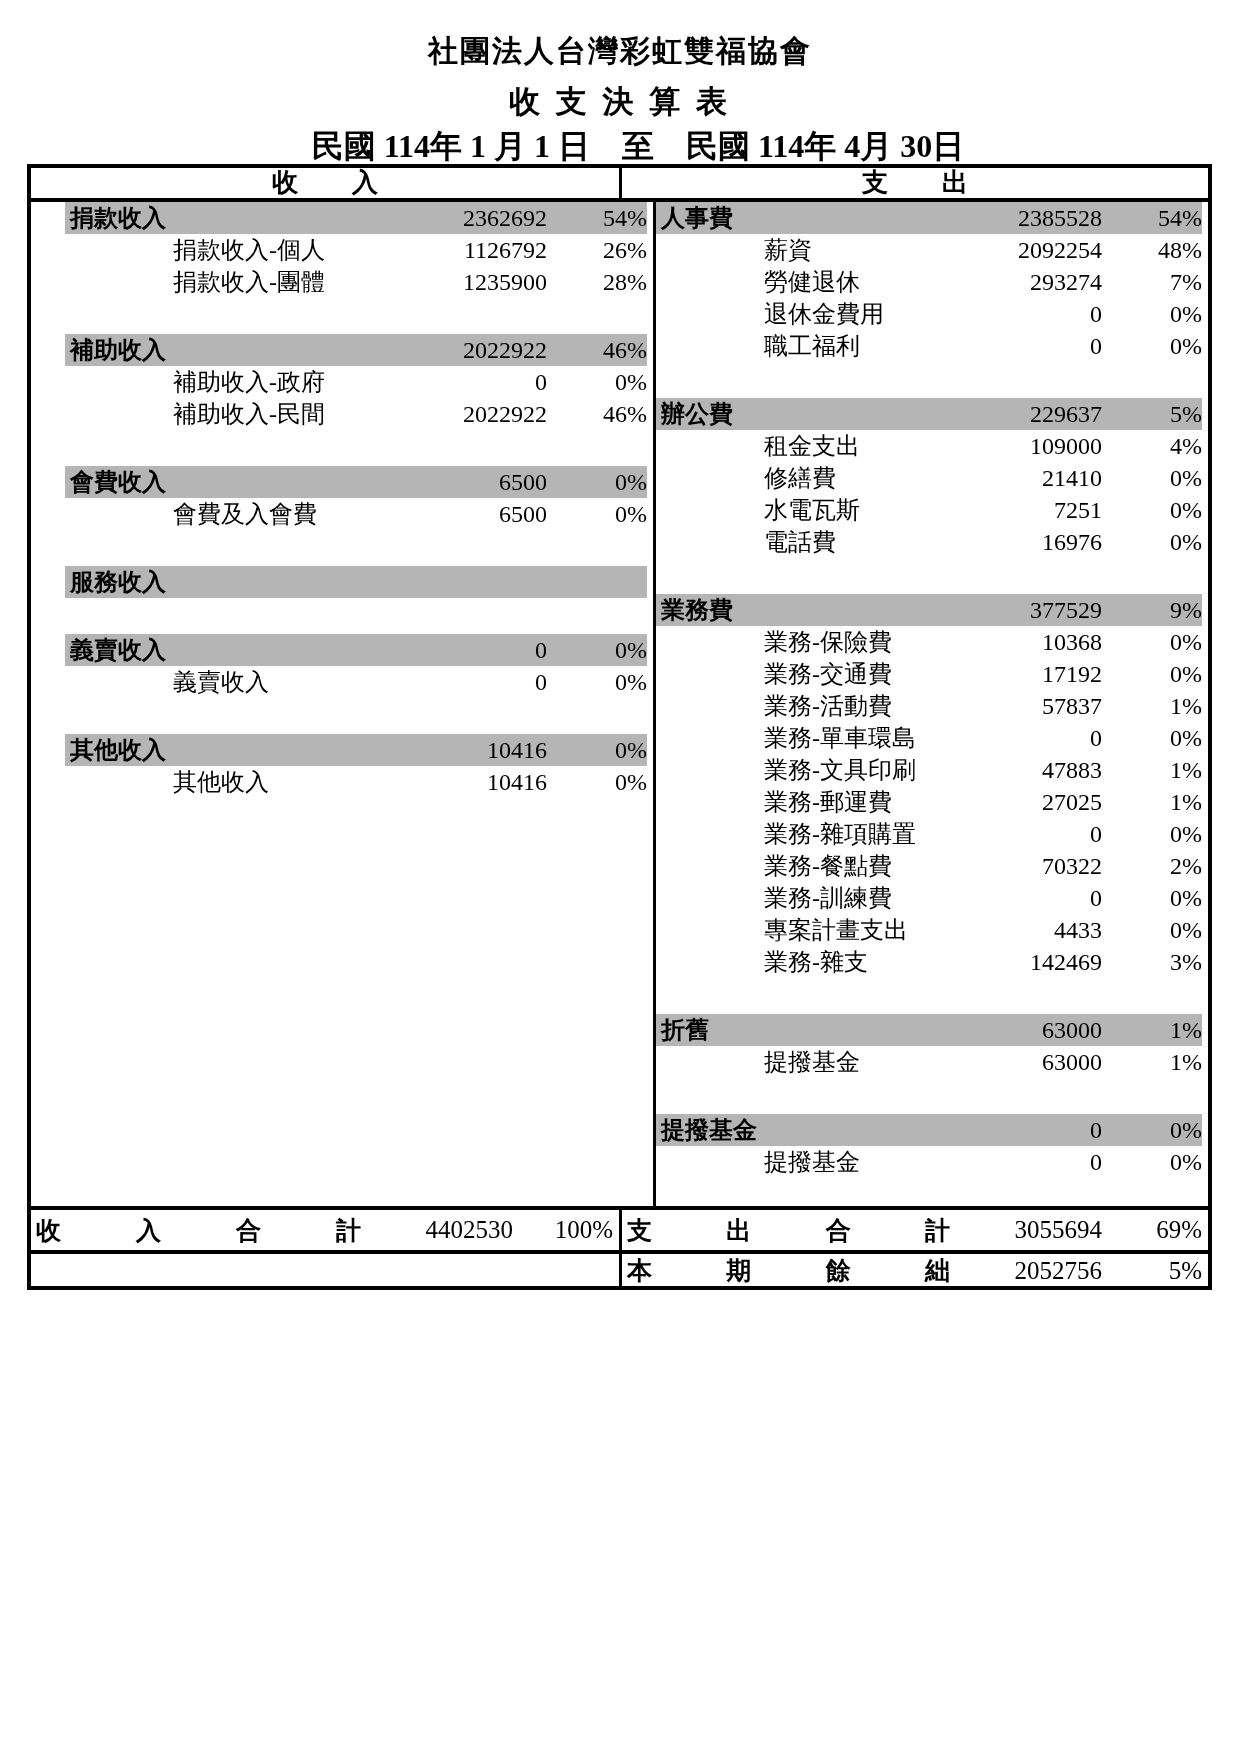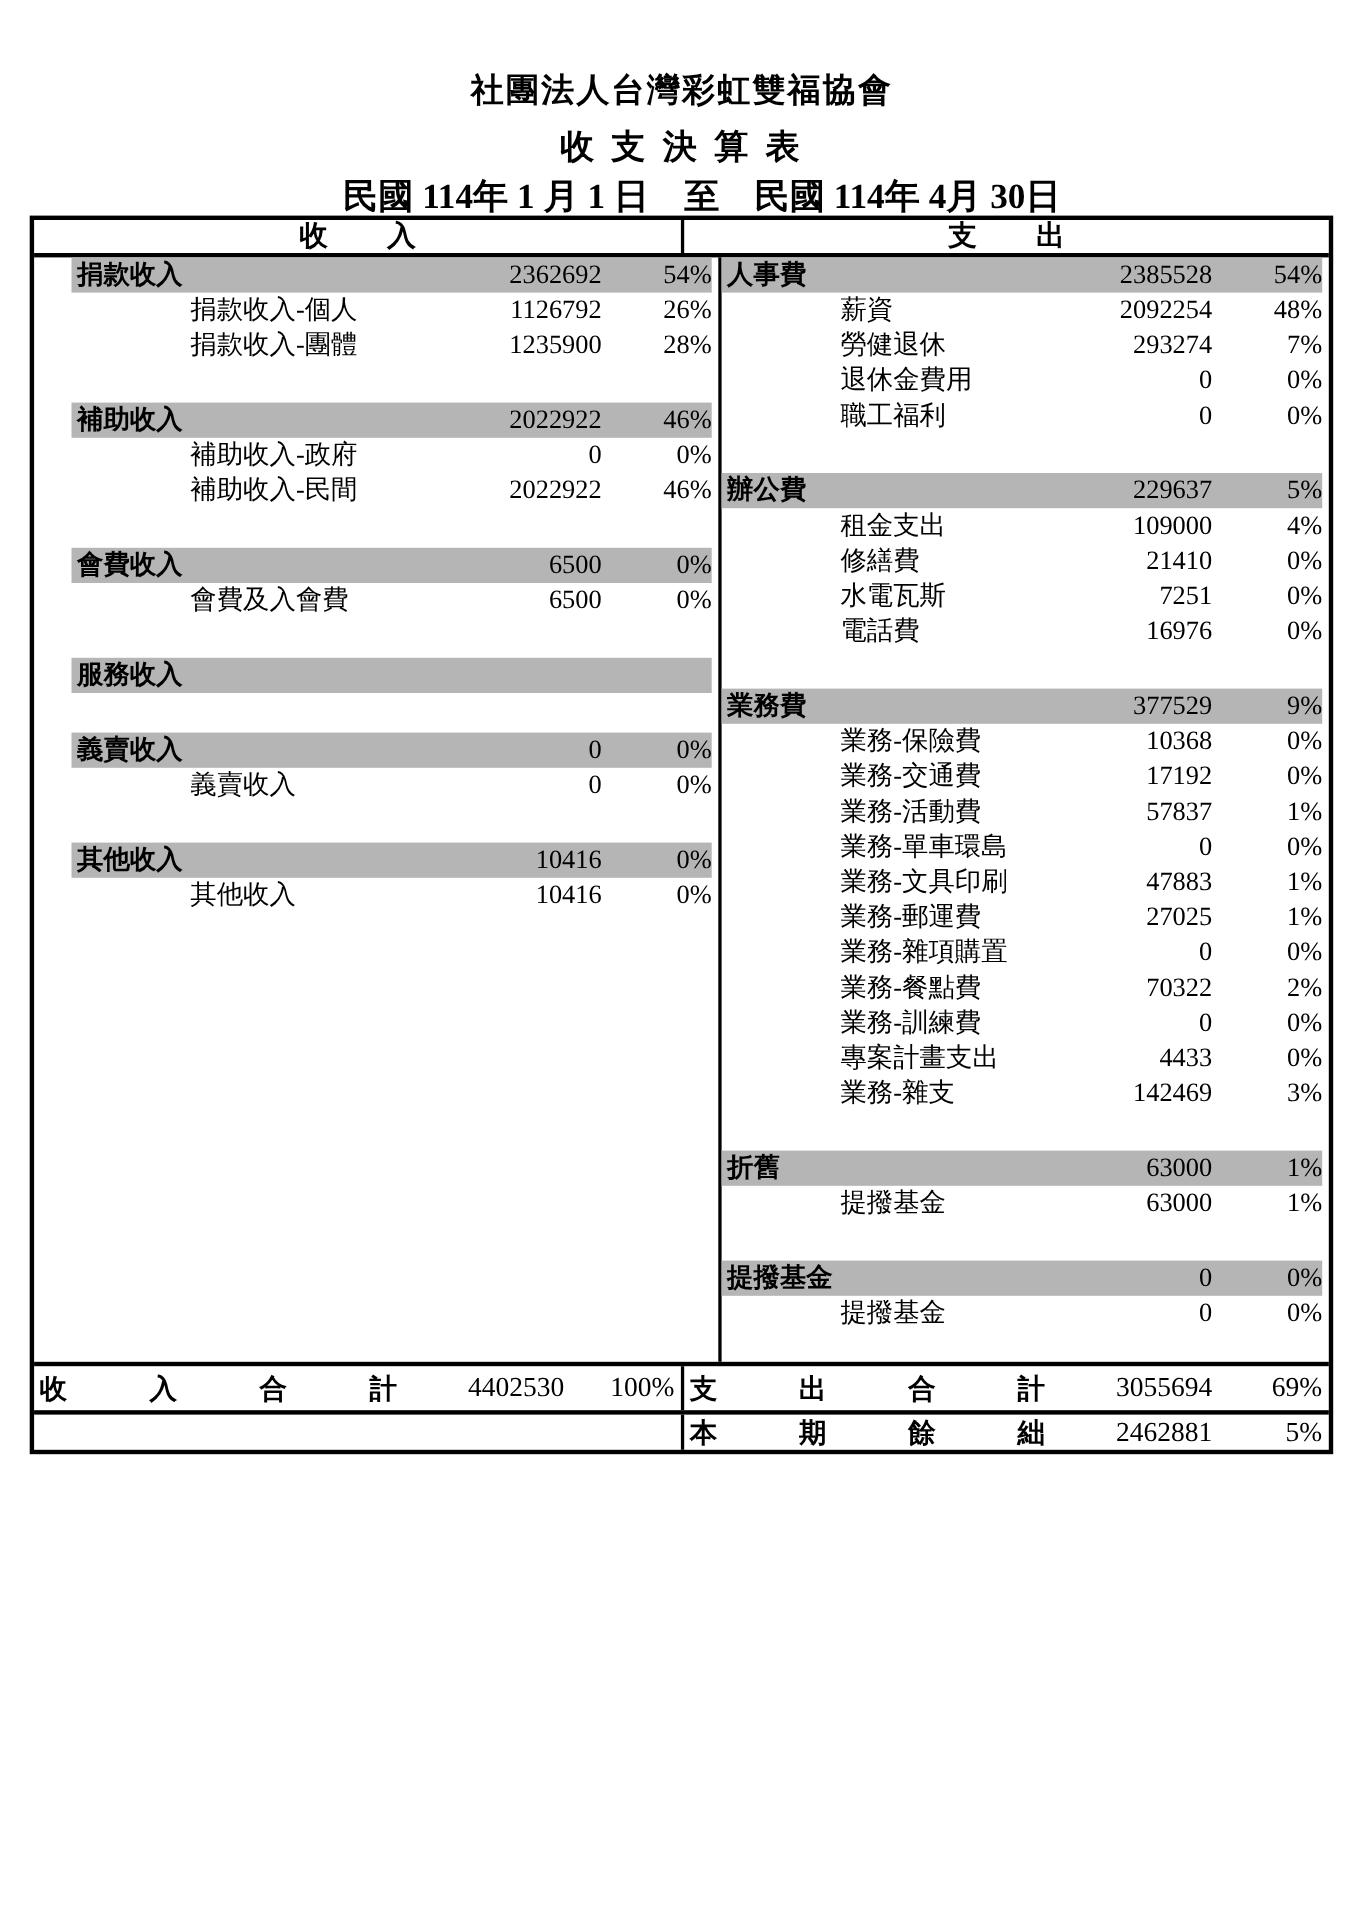--- a/index.html
+++ b/index.html
@@ -5,21 +5,21 @@
   * { margin:0; padding:0; box-sizing:border-box; }
   html,body { background:#ffffff; }
   .page {
     position:relative;
     width:1240px; height:1754px;
     background:#ffffff;
     color:#000000;
     font-family:"Liberation Serif","DejaVu Serif",serif;
     overflow:hidden;
   }
-  .doc-header { padding-top:68px; text-align:center; }
+  .doc-header { padding-top:36px; text-align:center; }
   .doc-title   { font-size:30px; font-weight:bold; line-height:1.0; margin-bottom:20px; letter-spacing:2px; }
   .doc-subtitle{ font-size:31px; font-weight:bold; line-height:1.0; margin-bottom:13px; letter-spacing:4px; }
   .doc-period  { font-size:32px; font-weight:bold; line-height:1.0; margin-bottom:2px;margin-left:36px; }
 
   .table {
     margin-left:27px;
     width:1185px;
     border:4px solid #000;
   }
   .hrow { display:flex; }
@@ -369,19 +369,19 @@
 
     <div class="hrow total-row final-row">
       <div class="cell-l total-cell"></div>
       <div class="cell-r total-cell">
         <span class="total-label">
             <span>本</span>
             <span>期</span>
             <span>餘</span>
             <span>絀</span>
           </span>
-        <span class="total-amt">2462881</span>
+        <span class="total-amt">2052756</span>
         <span class="total-pct">5%</span>
       </div>
     </div>
 
   </div>
 </div>
 
 </body></html>

